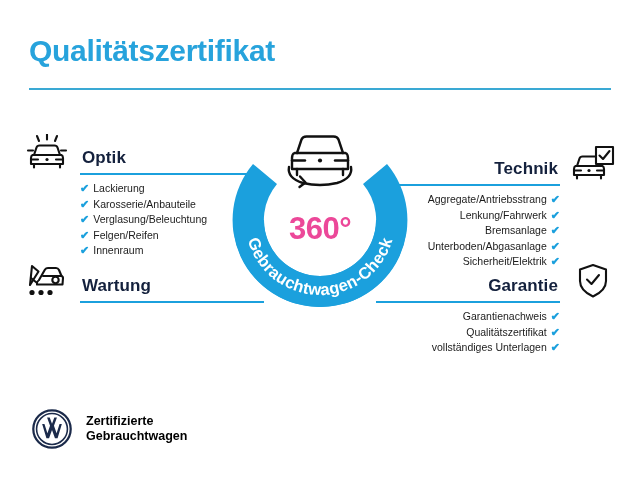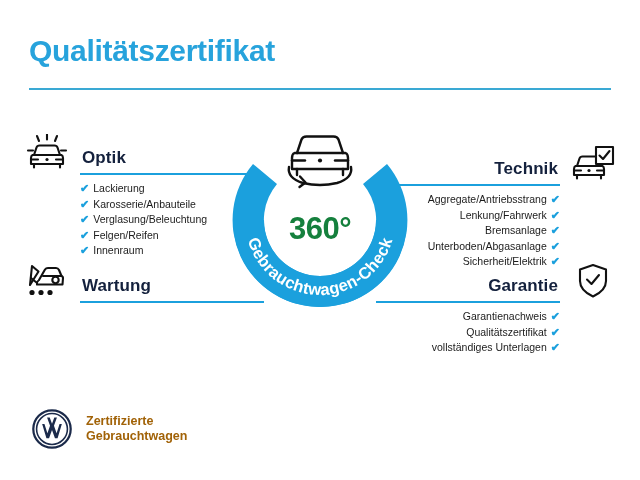--- a/index.html
+++ b/index.html
@@ -126,39 +126,39 @@
   .badge svg { display: block; }
 
   .badge-degrees {
     position: absolute;
     left: 0;
     top: 90px;
     width: 182px;
     text-align: center;
     font-size: 31px;
     font-weight: bold;
-    color: #15803d;
+    color: #ec4899;
     letter-spacing: -0.5px;
   }
 
   
   .footer {
     position: absolute;
     left: 31px;
     top: 408px;
     display: flex;
     align-items: center;
     gap: 13px;
   }
   .vw-mark { width: 42px; height: 42px; display: block; }
   .footer-text {
     font-size: 12.5px;
     font-weight: bold;
     line-height: 15.5px;
-    color: #a16207;
+    color: #000000;
     white-space: pre-line;
   }
 </style>
 </head>
 <body>
 
 <div id="page">
 
   <div class="page-title">Qualitätszertifikat</div>
   <div class="top-rule"></div>

